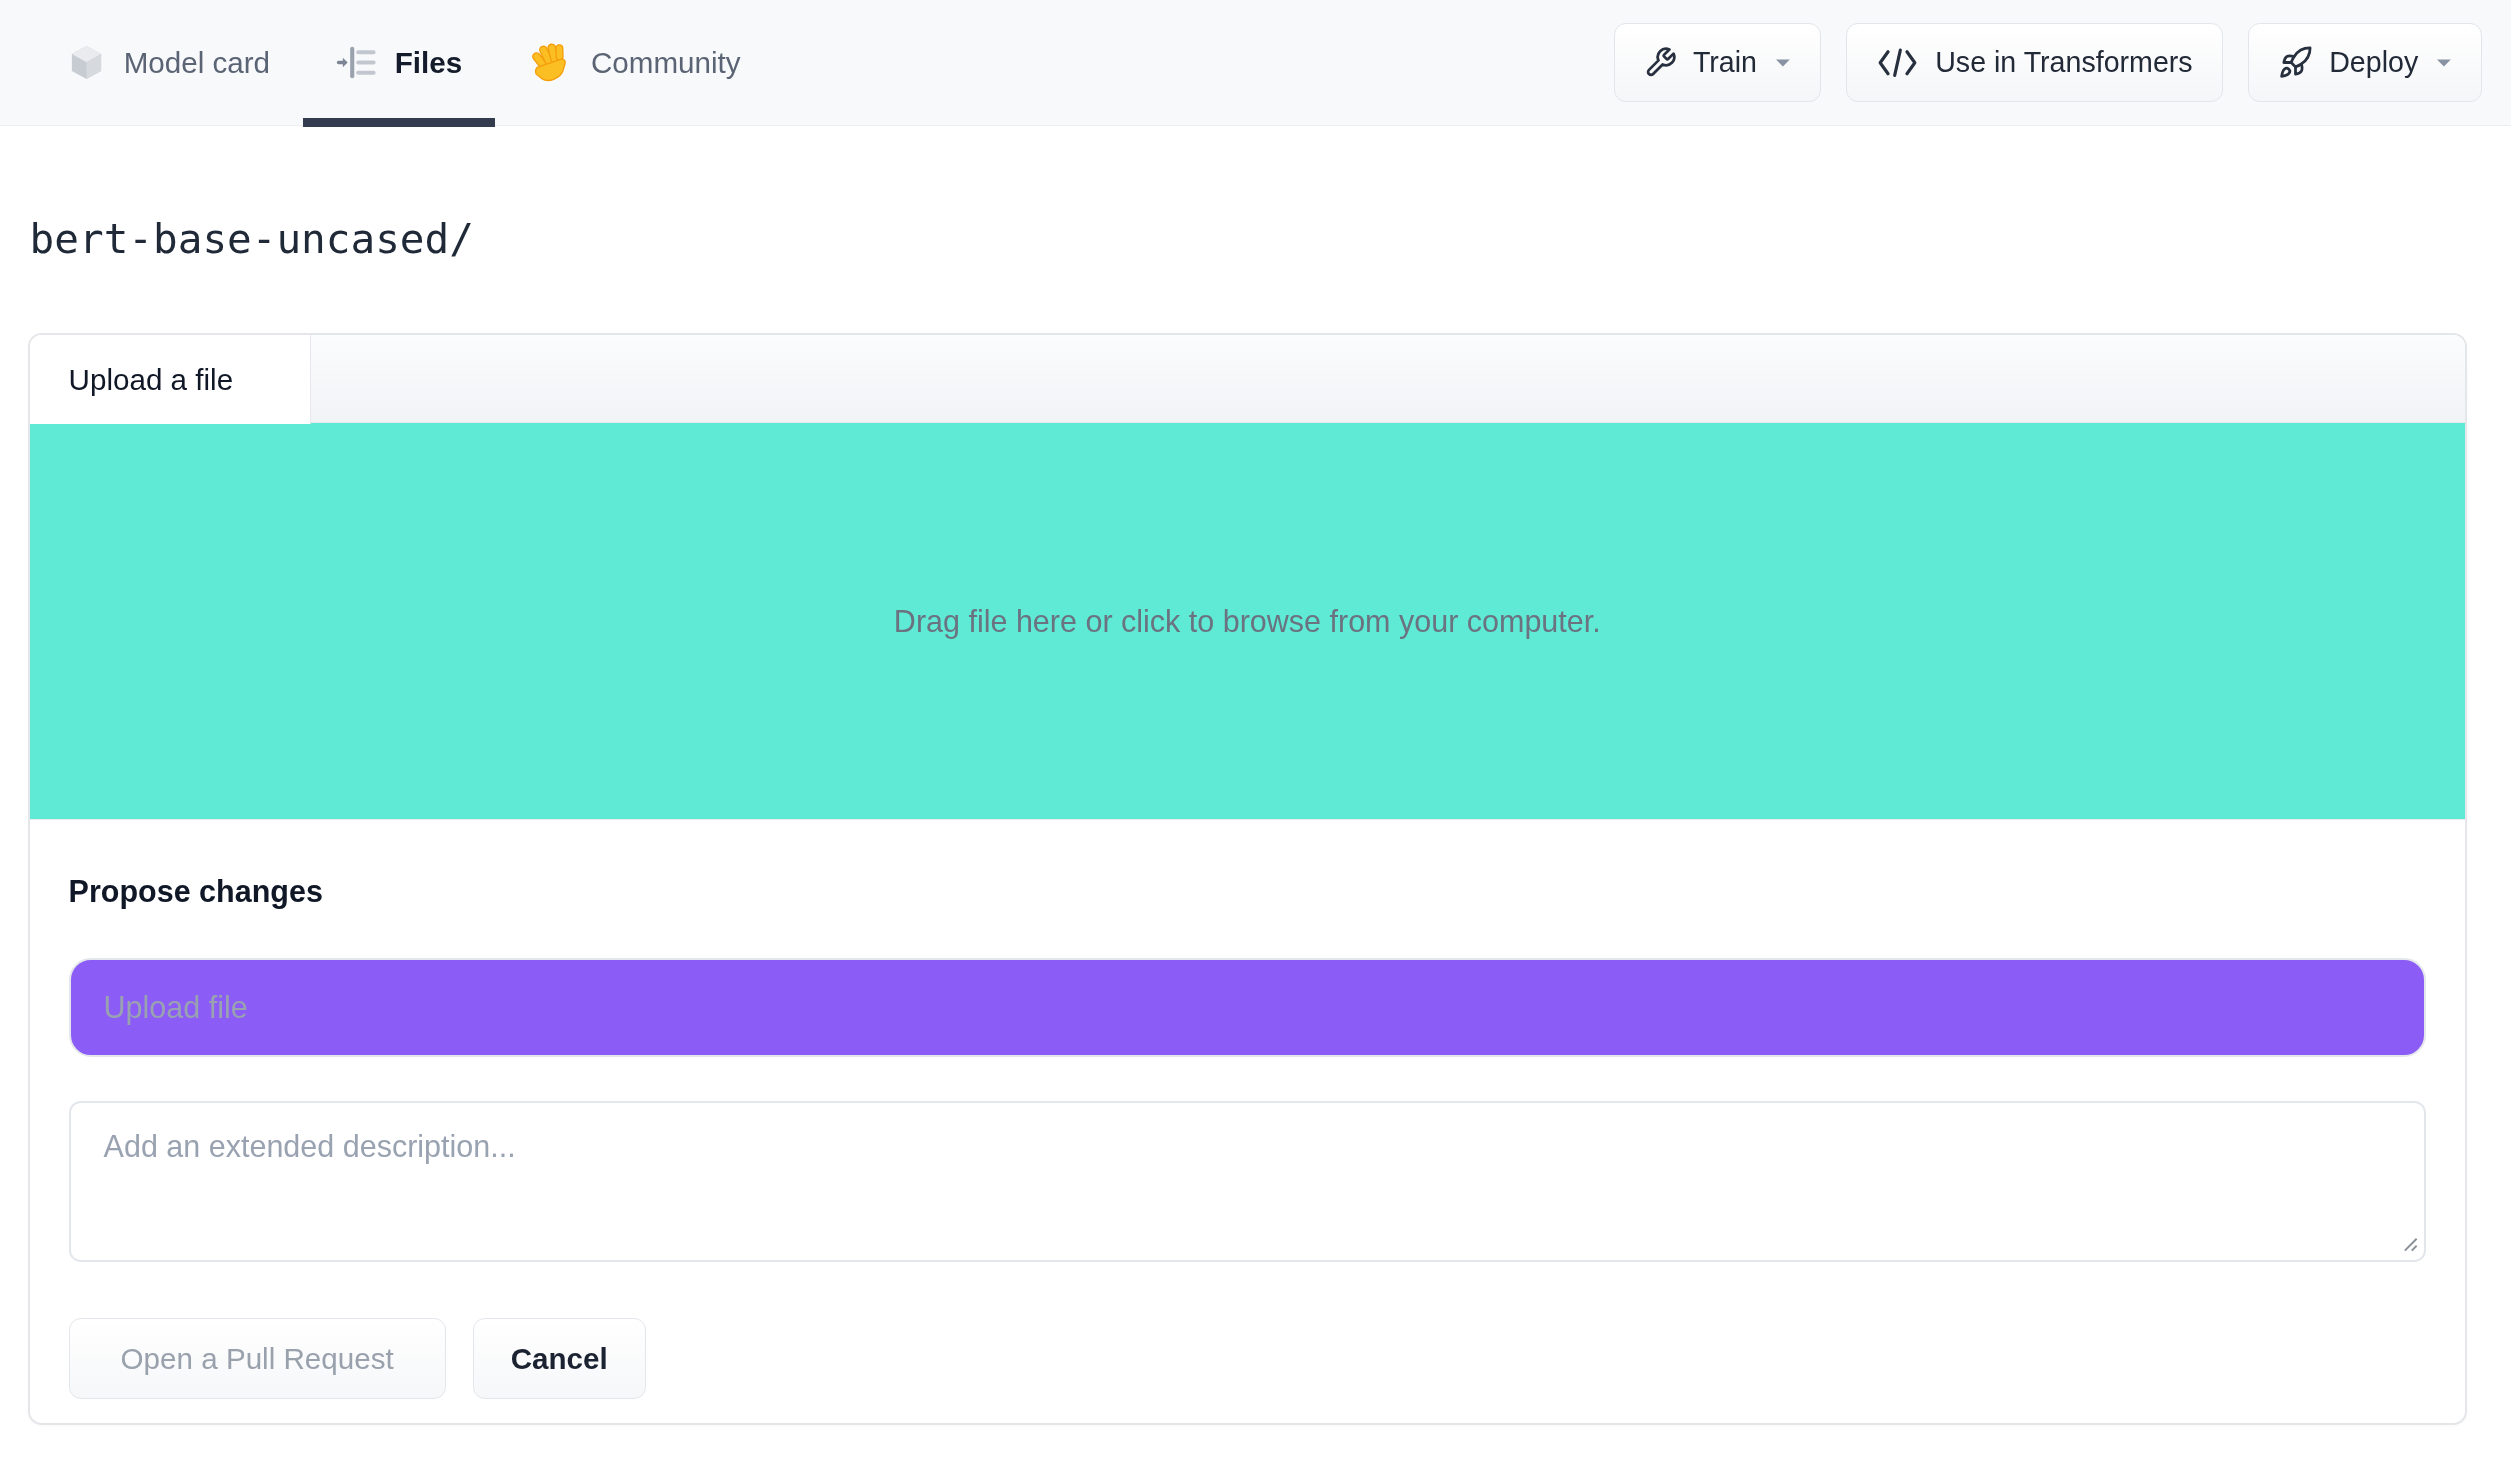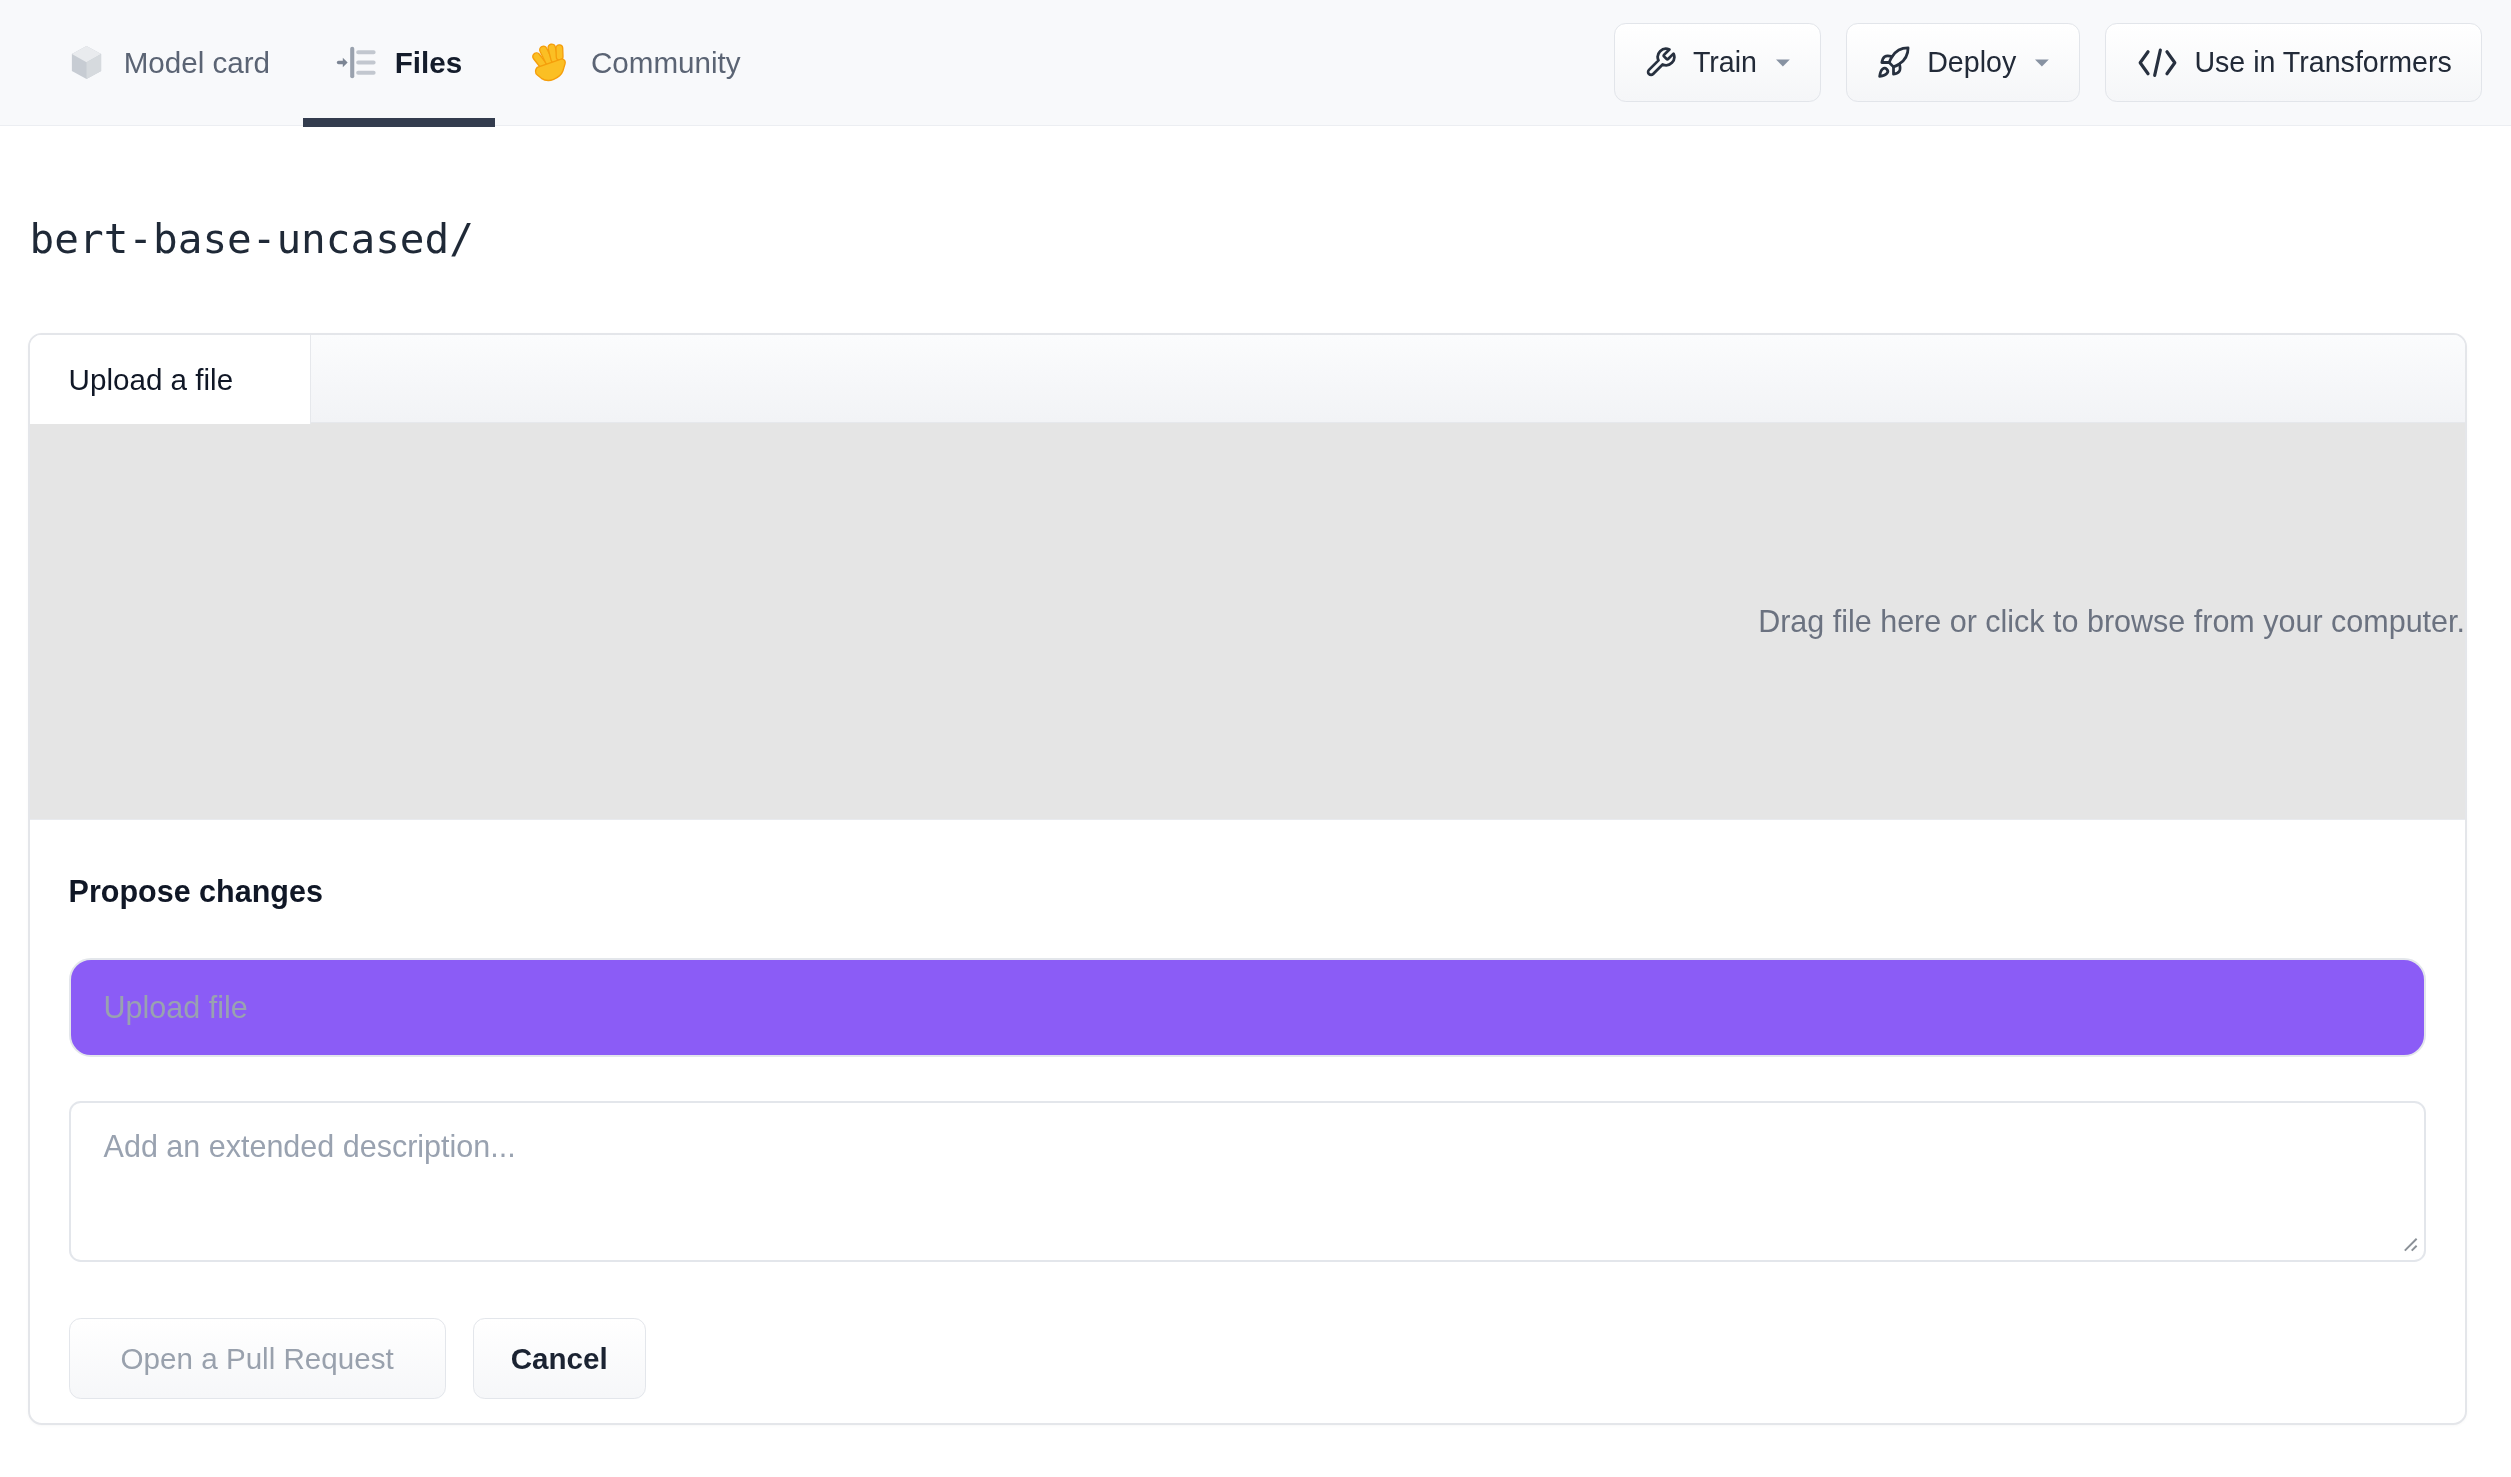--- a/index.html
+++ b/index.html
@@ -87,24 +87,24 @@
     border-top-left-radius:11.8px;
     display:flex; align-items:center;
     padding-left:39px;
     font-size:29.6px; font-weight:400;
     color:#101726;
     position:relative; z-index:1;
     cursor:pointer;
   }
   .dropzone {
     height:397px;
-    display:flex; align-items:center; justify-content:flex-end;
+    display:flex; align-items:center; justify-content:center;
     font-size:30.5px;
     color:#6b7280;
-    background:#e5e5e5;
+    background:#5eead4;
     border-bottom:1px solid #e8eaee;
     cursor:pointer;
   }
   .propose { padding:0 39px 24px 39px; }
   .propose h3 {
     margin-top:54px;
     font-size:30.5px; font-weight:700;
     color:#101726;
   }
   .file-input {
@@ -211,44 +211,44 @@
       <span>Train</span>
       <span class="caret">
         <svg width="15.8" height="9.9" viewBox="0 0 16 10">
             <path d="M1 1.5 8 8.5 15 1.5z" fill="#8792a2"></path>
           </svg>
       </span>
     </button>
 
     <button class="action-btn">
       <span>
+        <svg width="43" height="31.5" viewBox="0 0 26 20" fill="none" stroke="#27303f" stroke-width="2" stroke-linecap="round" stroke-linejoin="round">
+          <path d="M7 3 2 10l5 7"></path>
+          <path d="M19 3l5 7-5 7"></path>
+          <path d="M14.8 2 11.2 18"></path>
+        </svg>
+      </span>
+      <span>Use in Transformers</span>
+    </button>
+
+    <button class="action-btn">
+      <span>
         <svg width="35" height="35" viewBox="0 0 24 24" fill="none" stroke="#27303f" stroke-width="1.9" stroke-linecap="round" stroke-linejoin="round">
           <path d="M4.5 16.5c-1.5 1.26-2 5-2 5s3.74-.5 5-2c.71-.84.7-2.13-.09-2.91a2.18 2.18 0 0 0-2.91-.09z"></path>
           <path d="m12 15-3-3a22 22 0 0 1 2-3.95A12.88 12.88 0 0 1 22 2c0 2.72-.78 7.5-6 11a22.35 22.35 0 0 1-4 2z"></path>
           <path d="M9 12H4s.55-3.03 2-4c1.62-1.08 5 0 5 0"></path>
           <path d="M12 15v5s3.03-.55 4-2c1.08-1.62 0-5 0-5"></path>
         </svg>
       </span>
       <span>Deploy</span>
       <span class="caret">
         <svg width="15.8" height="9.9" viewBox="0 0 16 10">
             <path d="M1 1.5 8 8.5 15 1.5z" fill="#8792a2"></path>
           </svg>
       </span>
-    </button>
-
-    <button class="action-btn">
-      <span>
-        <svg width="43" height="31.5" viewBox="0 0 26 20" fill="none" stroke="#27303f" stroke-width="2" stroke-linecap="round" stroke-linejoin="round">
-          <path d="M7 3 2 10l5 7"></path>
-          <path d="M19 3l5 7-5 7"></path>
-          <path d="M14.8 2 11.2 18"></path>
-        </svg>
-      </span>
-      <span>Use in Transformers</span>
     </button>
   </div>
 </nav>
 
 <div class="breadcrumb">
   <span>bert-base-uncased/</span>
 </div>
 
 <section class="card">
 

